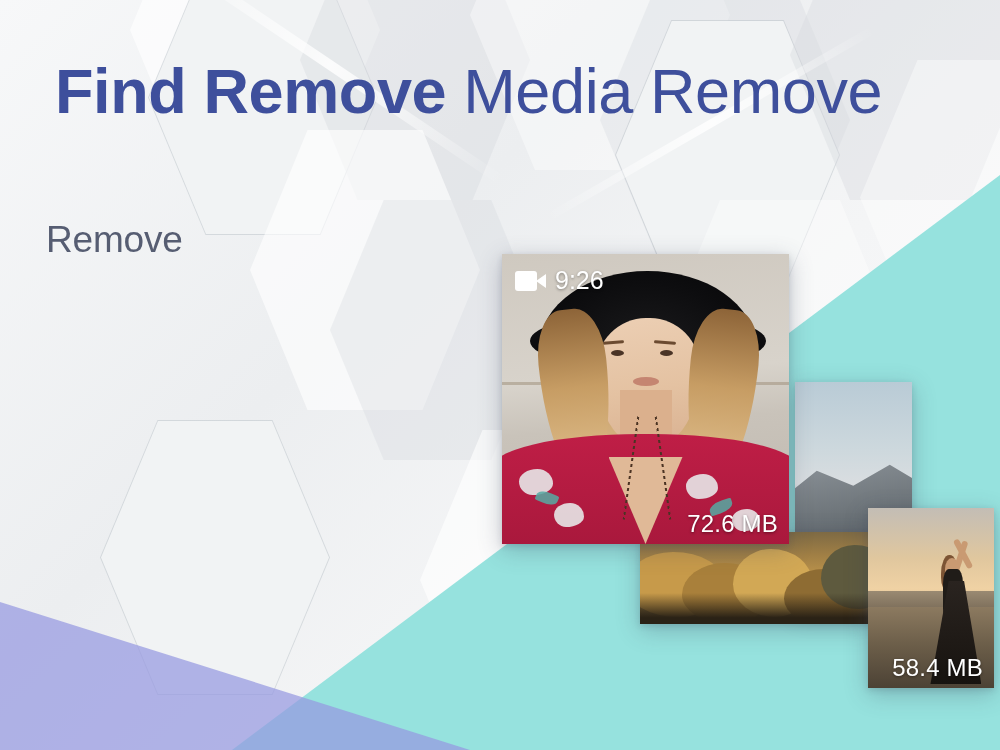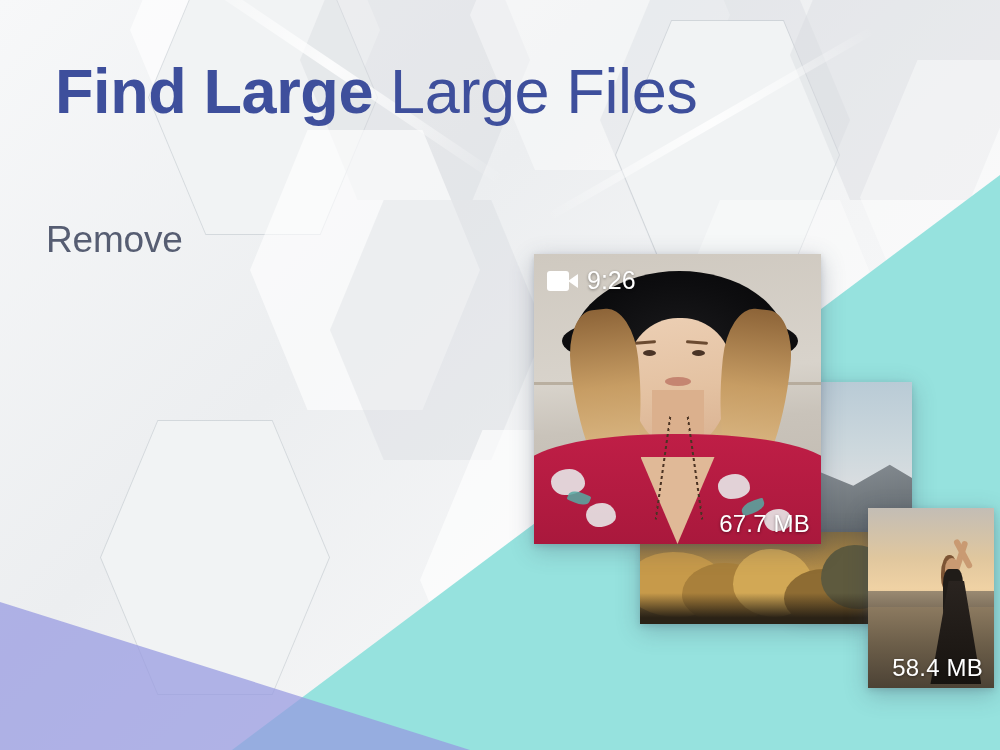--- a/index.html
+++ b/index.html
@@ -117,21 +117,20 @@
     letter-spacing: 0.2px;
     text-shadow: 0 1px 3px rgba(0,0,0,0.45);
     z-index: 6;
   }
 
   
   #card-video {
     left: 502px; top: 254px;
     width: 287px; height: 290px;
     z-index: 5;
-    margin-left: 32px;
   }
   .video-badge {
     position: absolute;
     left: 13px; top: 12px;
     display: flex;
     align-items: center;
     gap: 9px;
     z-index: 7;
   }
   .cam-icon {
@@ -401,21 +400,21 @@
     <div class="hex hex-fill-d" style="left:690px;top:520px;width:230px;height:280px;"></div>
     <div class="streak" style="left:120px;top:60px;width:420px;height:10px;transform:rotate(34deg);"></div>
     <div class="streak" style="left:520px;top:120px;width:380px;height:8px;transform:rotate(-30deg);"></div>
     <div class="streak" style="left:700px;top:430px;width:360px;height:9px;transform:rotate(32deg);"></div>
   </div>
 
   <div class="shape-teal"></div>
   <div class="shape-purple"></div>
 
   <div class="headline">
-    <span class="hl-strong">Find Large</span><span class="hl-light"> Large Files</span>
+    <span class="hl-strong">Find Remove</span><span class="hl-light"> Media Remove</span>
   </div>
 
   <div class="subhead">
     <div>Remove</div>
   </div>
 
   <div class="card" id="card-landscape">
     <div class="card-art">
       <div class="l-sky"></div>
       <div class="l-cliff"></div>
@@ -487,16 +486,16 @@
     </div>
 
     <div class="video-badge">
       <span class="cam-icon">
         <span class="cam-body"></span>
         <span class="cam-lens"></span>
       </span>
       <span class="video-time">9:26</span>
     </div>
 
-    <div class="size-label">67.7 MB</div>
+    <div class="size-label">72.6 MB</div>
   </div>
 
 </div>
 
 </body></html>

